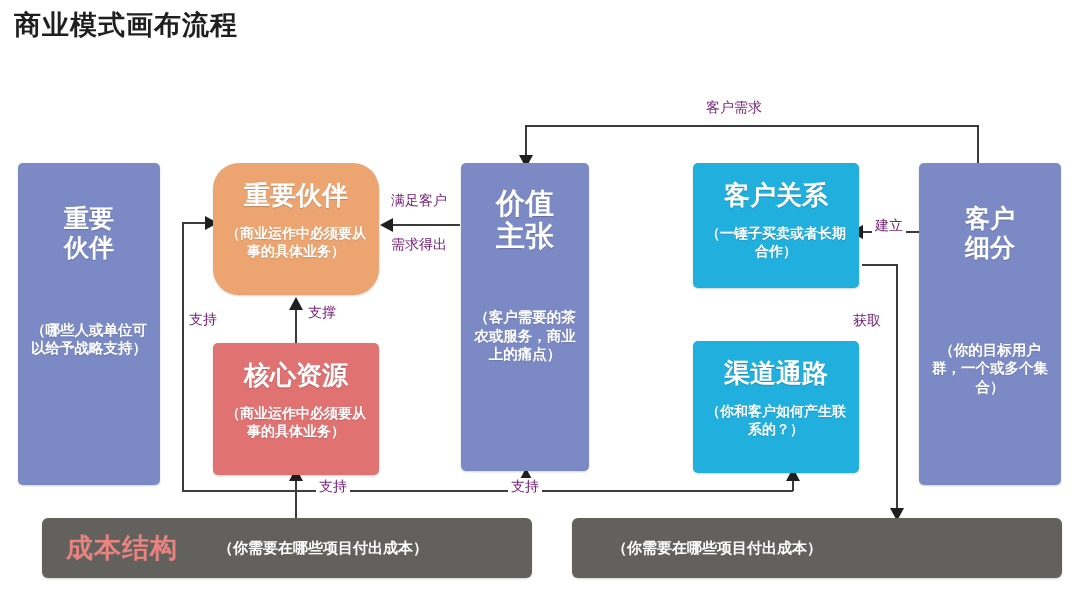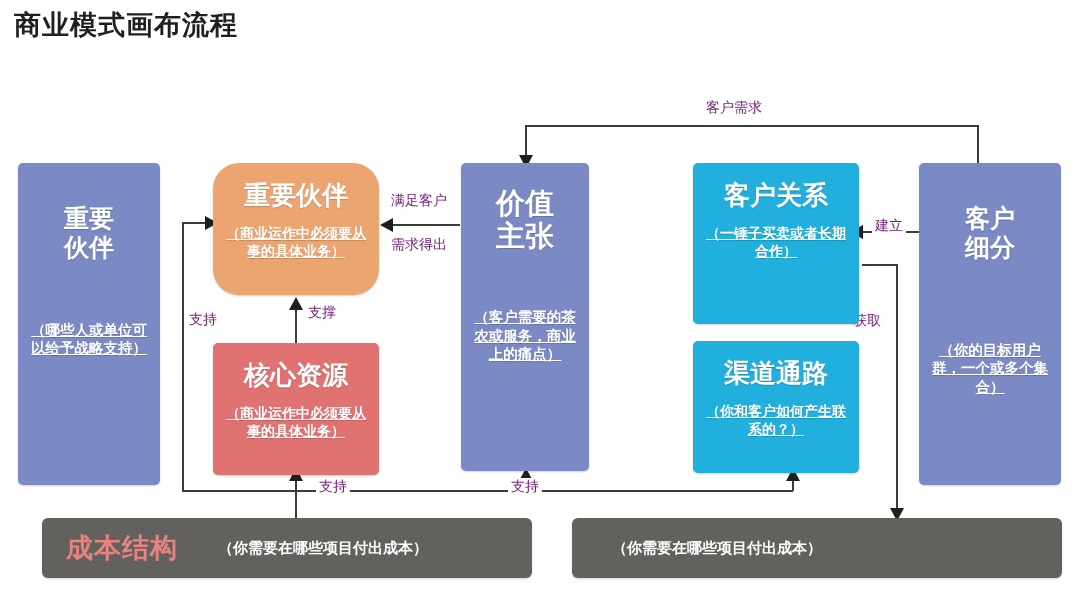--- a/index.html
+++ b/index.html
@@ -26,21 +26,20 @@
     z-index:4;
   }
   .box .b-title{
     font-weight:bold;line-height:1.15;
     text-shadow:0 1px 1px rgba(0,0,0,.18);
     white-space:pre-line;
   }
   .box .b-sub{
     font-weight:bold;line-height:1.3;
     text-shadow:0 1px 1px rgba(0,0,0,.12);
-    text-decoration:underline;
   }
 
   
   .tall .b-title{font-size:25px;margin-top:42px;}
   .tall .b-sub{font-size:14.5px;margin-top:58px;padding:0 12px;}
 
   
   .center-col .b-title{font-size:29px;margin-top:24px;}
   .center-col .b-sub{font-size:14.5px;margin-top:54px;padding:0 9px;}
 
@@ -137,21 +136,21 @@
     <div class="b-title">核心资源</div>
     <div class="b-sub">（商业运作中必须要从事的具体业务）</div>
   </div>
 
   <div class="box center-col" style="left:461px;top:163px;width:128px;height:308px;background:#7b8ac4;">
     <div class="b-title">价值
 主张</div>
     <div class="b-sub">（客户需要的茶农或服务，商业上的痛点）</div>
   </div>
 
-  <div class="box short" style="left:693px;top:163px;width:166px;height:161px;background:#21b0de;">
+  <div class="box short" style="left:693px;top:163px;width:166px;height:125px;background:#21b0de;">
     <div class="b-title">客户关系</div>
     <div class="b-sub">（一锤子买卖或者长期合作）</div>
   </div>
 
   <div class="box short" style="left:693px;top:341px;width:166px;height:132px;background:#21b0de;">
     <div class="b-title">渠道通路</div>
     <div class="b-sub">（你和客户如何产生联系的？）</div>
   </div>
 
   <div class="box tall" style="left:919px;top:163px;width:142px;height:322px;background:#7b8ac4;gap:20px;">

